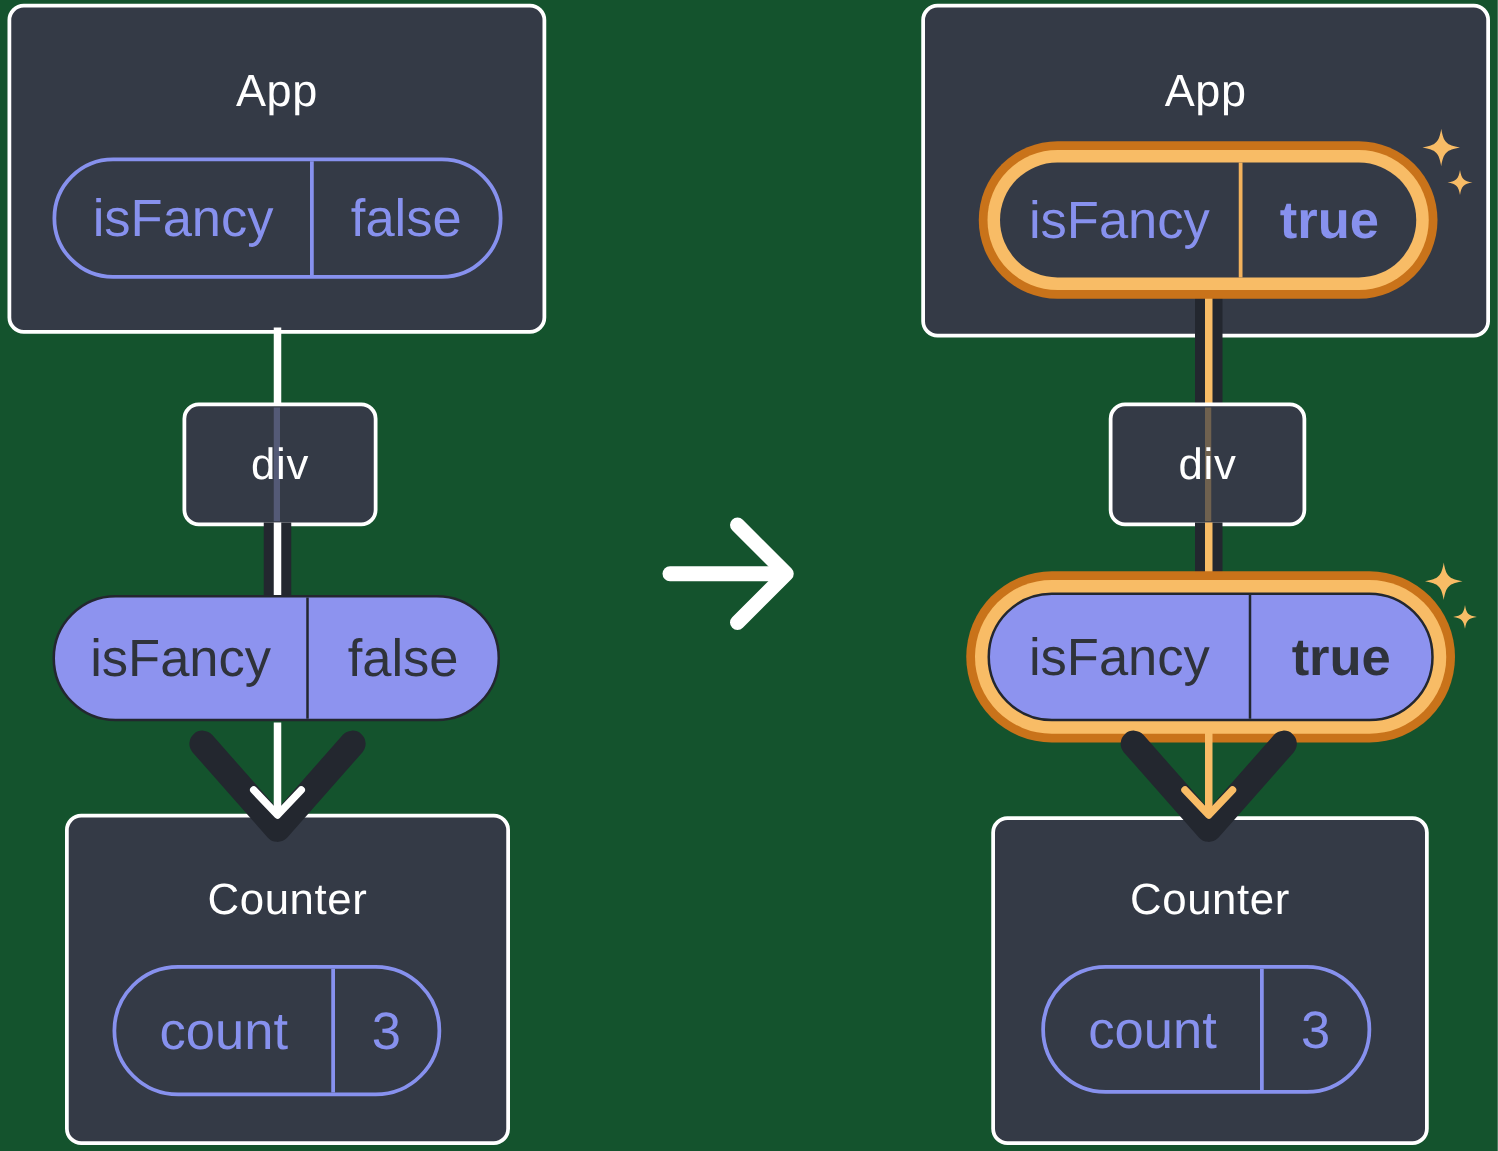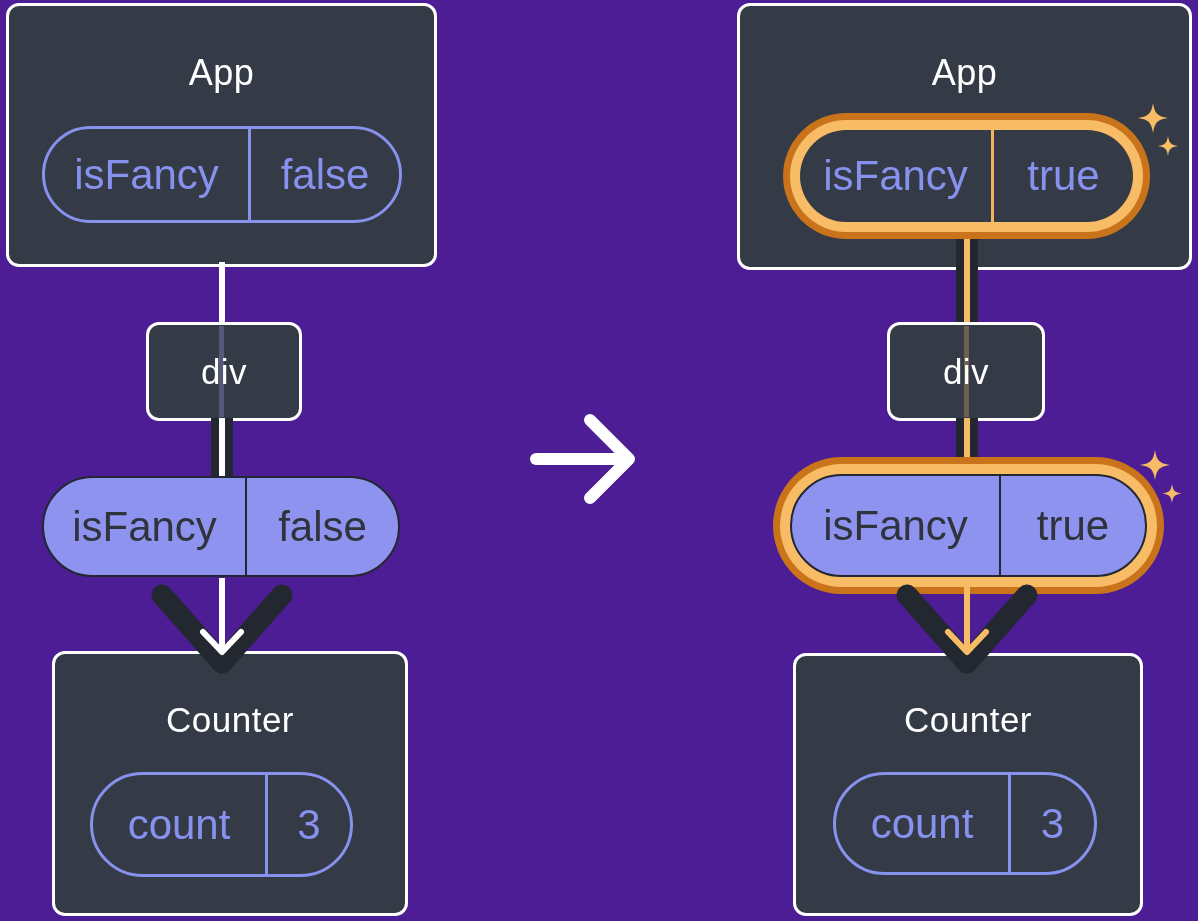--- a/index.html
+++ b/index.html
@@ -1,32 +1,32 @@
 <!DOCTYPE html>
 <html><head>
 <meta charset="utf-8">
 <style>
   html,body{margin:0;padding:0;}
   body{font-family:"Liberation Sans", sans-serif;}
-  #stage{position:relative;width:1198px;height:921px;background:#4c1d95;overflow:hidden;}
+  #stage{position:relative;width:1198px;height:921px;background:#14532d;overflow:hidden;}
 
   .box{position:absolute;background:#343a46;border:3.5px solid #ffffff;border-radius:13px;box-sizing:border-box;}
   .box-title{position:absolute;text-align:center;color:#ffffff;font-size:36px;letter-spacing:.5px;}
   .flex-center{display:flex;align-items:center;justify-content:center;text-align:center;}
 
   .pill{position:absolute;display:flex;box-sizing:border-box;align-items:stretch;}
   .pill-cell{display:flex;align-items:center;justify-content:center;font-size:42px;}
   .pill-outline{border:3px solid #8791ee;border-radius:60px;color:#8791ee;background:transparent;}
   .pill-outline .pill-cell.value-cell{border-left:3px solid #8791ee;}
   .pill-filled{background:#8d93ef;border:2.5px solid #23272f;border-radius:60px;color:#2f333b;}
   .pill-filled .pill-cell.value-cell{border-left:2.5px solid #23272f;}
   .pill-dark-highlight{background:#343a46;border-radius:60px;color:#8791ee;}
   .pill-dark-highlight .pill-cell.value-cell{border-left:3.5px solid #f3b25c;}
   .ring{box-shadow:0 0 0 10px #f8bc66, 0 0 0 17px #c9731a;}
-  .bold{font-weight:normal;}
+  .bold{font-weight:bold;}
 
   .vline{position:absolute;}
   .stripe{position:absolute;width:5px;}
   svg{position:absolute;display:block;}
 </style>
 </head>
 <body>
 
 <div id="stage">
 

